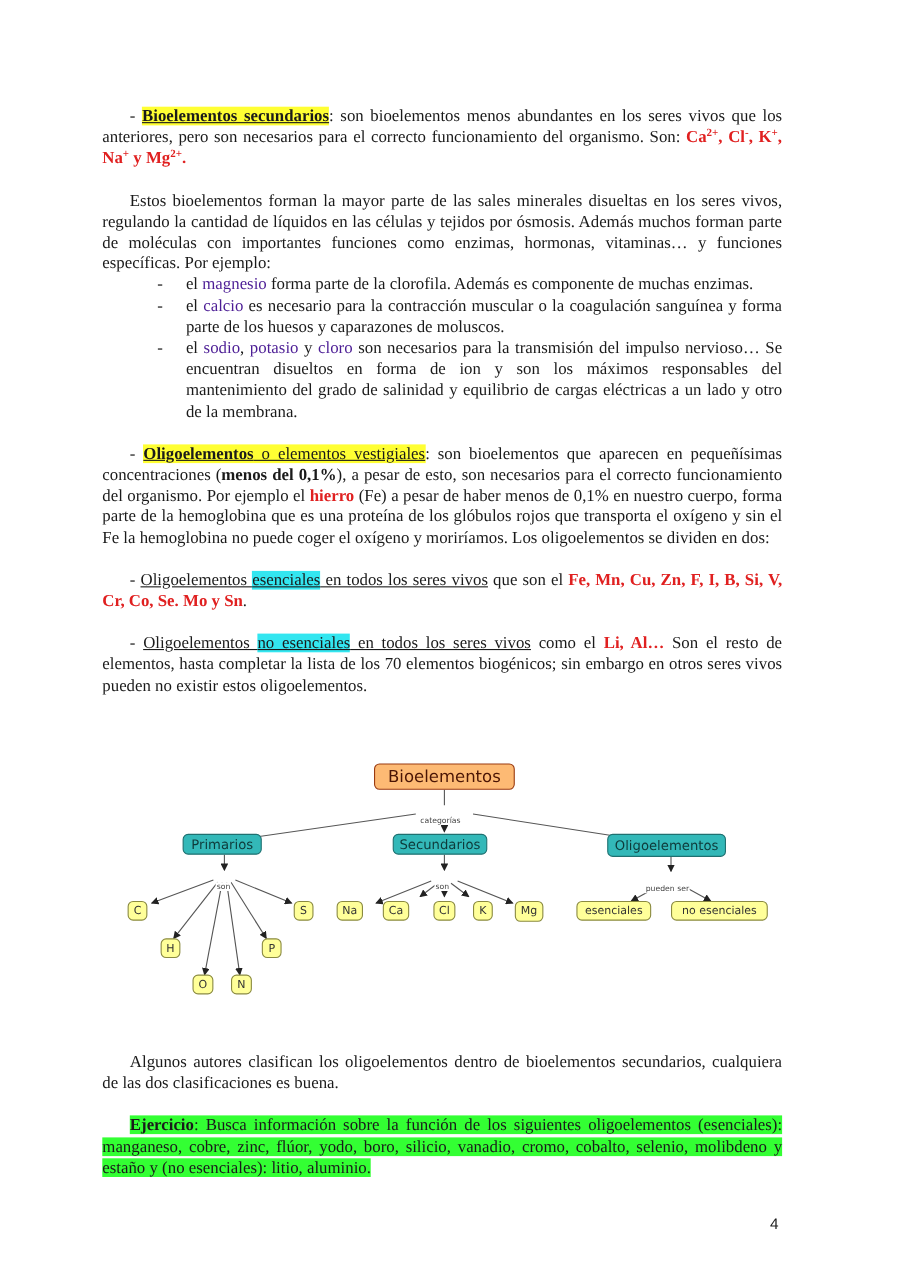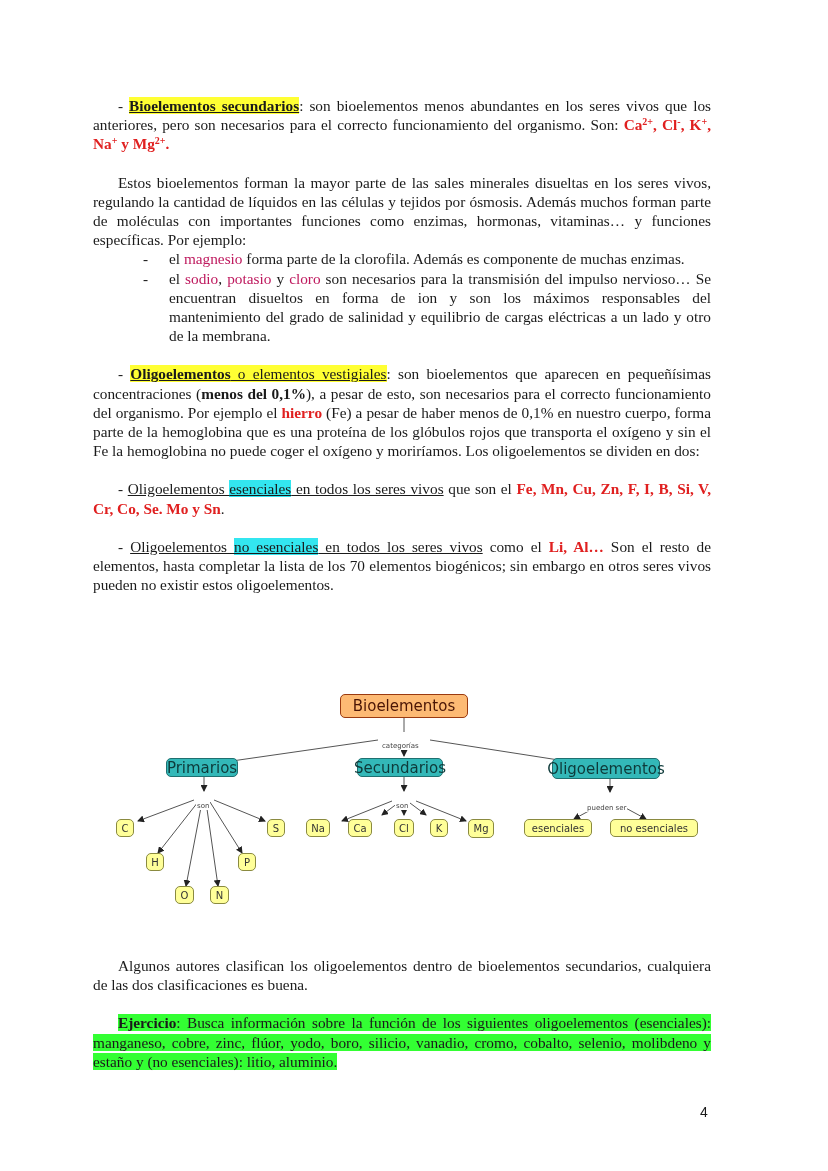--- a/index.html
+++ b/index.html
@@ -7,52 +7,53 @@
          font-family: "Liberation Serif", serif; color: #1a1a1a; }
   .page { position: absolute; left: 93px; top: 96px; width: 618px; font-size: 15.3px; line-height: 19.2px; }
   p { margin: 0; text-align: justify; }
   .indent { text-indent: 25px; }
   .gap { height: 19px; }
   .hl-yellow { background: #ffff33; }
   .hl-cyan { background: #33e6f0; }
   .hl-green { background: #33ff33; }
   .u { text-decoration: underline; }
   .b { font-weight: bold; }
-  .red { color: #be185d; }
+  .red { color: #4c1d95; }
   .redb { color: #e02020; font-weight: bold; }
   sup { font-size: 10px; line-height: 0; vertical-align: 5px; }
   ul.dash { list-style: none; margin: 0; padding: 0 0 0 50px; }
   ul.dash li { position: relative; padding-left: 26px; text-align: justify; }
   ul.dash li::before { content: "-"; position: absolute; left: 0; }
   
   .diagram { position: absolute; left: 100px; top: 688px; width: 620px; height: 225px; }
   .diagram svg { position: absolute; left: 0; top: 0; }
   .node { position: absolute; border-radius: 5px; font-family: "DejaVu Sans", sans-serif;
           display: flex; align-items: center; justify-content: center; box-sizing: border-box; }
   .node.root { background: #fdba74; border: 1.5px solid #9a3a10; color: #4a1505; font-size: 15px; }
-  .node.cat { background: #33b8b8; border: 1.5px solid #1f7070; color: #0e3a3a; font-size: 15px; }
+  .node.cat { background: #33b8b8; border: 1.5px solid #1f7070; color: #0e3a3a; font-size: 12px; }
   .node.leaf { background: #ffff99; border: 1.5px solid #8a8a40; color: #333; font-size: 10px; }
   .link-label { position: absolute; font-family: "DejaVu Sans", sans-serif; font-size: 7px; color: #444; background: #fff; padding: 0 1px; margin-top: 10px; }
   .pagenum { position: absolute; left: 700px; top: 1104px; font-family: "Liberation Sans", sans-serif; font-size: 14px; }
 </style>
 </head>
 <body>
 
 <div class="page">
 
   <p class="indent">
     <span>- </span><span class="hl-yellow u b">Bioelementos secundarios</span><span>: son bioelementos menos abundantes en los seres vivos que los anteriores, pero son necesarios para el correcto funcionamiento del organismo. Son: </span><span class="redb"><span>Ca</span><sup>2+</sup><span>, </span><span>Cl</span><sup>-</sup><span>, </span><span>K</span><sup>+</sup><span>, </span><span>Na</span><sup>+</sup><span> y </span><span>Mg</span><sup>2+</sup><span>.</span></span>
   </p>
 
   <div class="gap"></div>
 
   <p class="indent">Estos bioelementos forman la mayor parte de las sales minerales disueltas en los seres vivos, regulando la cantidad de líquidos en las células y tejidos por ósmosis. Además muchos forman parte de moléculas con importantes funciones como enzimas, hormonas, vitaminas… y funciones específicas. Por ejemplo:</p>
 
   <ul class="dash">
     <li><span>el </span><span class="red">magnesio</span><span> forma parte de la clorofila. Además es componente de muchas enzimas.</span></li>
+    <li><span>el </span><span class="red">calcio</span><span> es necesario para la contracción muscular o la coagulación sanguínea y forma parte de los huesos y caparazones de moluscos.</span></li>
     <li><span>el </span><span class="red">sodio</span><span>, </span><span class="red">potasio</span><span> y </span><span class="red">cloro</span><span> son necesarios para la transmisión del impulso nervioso… Se encuentran disueltos en forma de ion y son los máximos responsables del mantenimiento del grado de salinidad y equilibrio de cargas eléctricas a un lado y otro de la membrana.</span></li>
   </ul>
 
   <div class="gap"></div>
 
   <p class="indent">
     <span>- </span><span class="hl-yellow u"><span class="b">Oligoelementos</span><span> o elementos vestigiales</span></span><span>: son bioelementos que aparecen en pequeñísimas concentraciones (</span><span class="b">menos del 0,1%</span><span>), a pesar de esto, son necesarios para el correcto funcionamiento del organismo. Por ejemplo el </span><span class="redb">hierro</span><span> (Fe) a pesar de haber menos de 0,1% en nuestro cuerpo, forma parte de la hemoglobina que es una proteína de los glóbulos rojos que transporta el oxígeno y sin el Fe la hemoglobina no puede coger el oxígeno y moriríamos. Los oligoelementos se dividen en dos:</span>
   </p>
 
   <div class="gap"></div>

